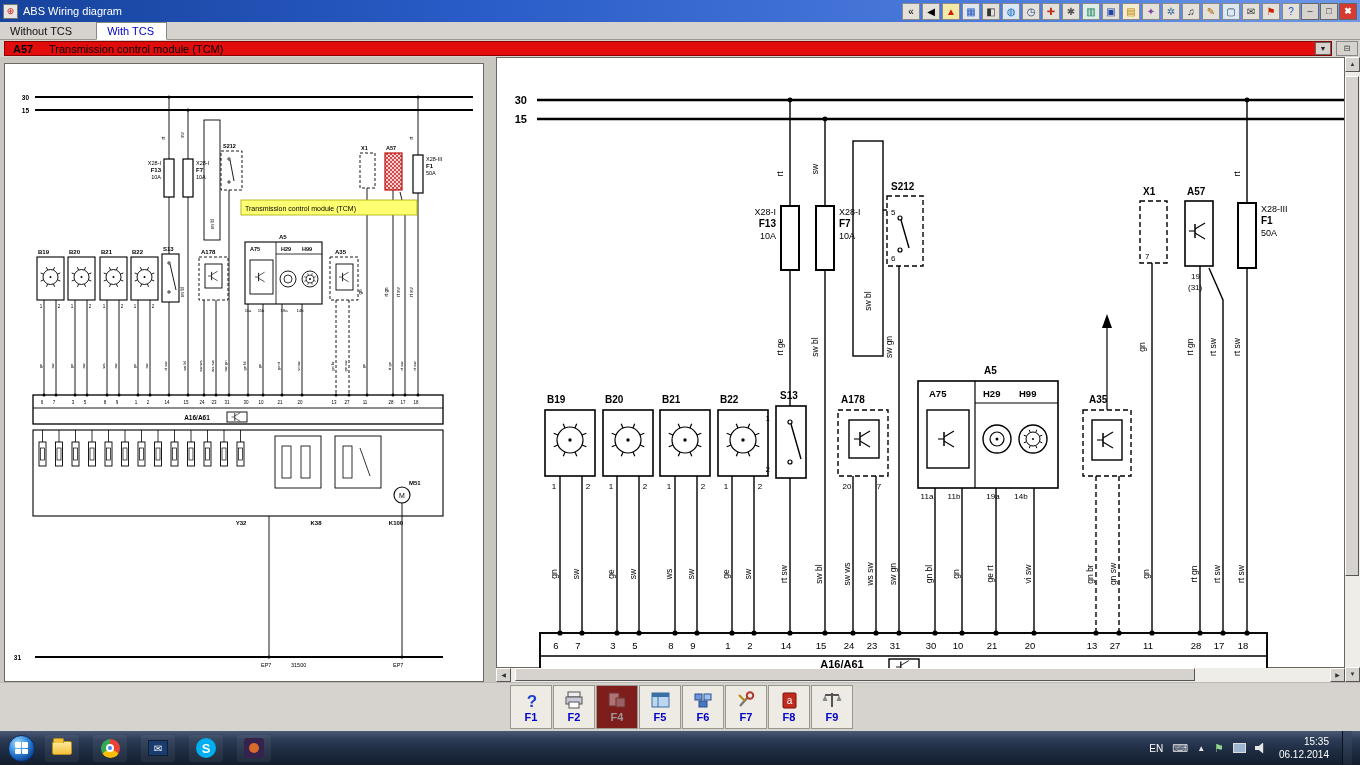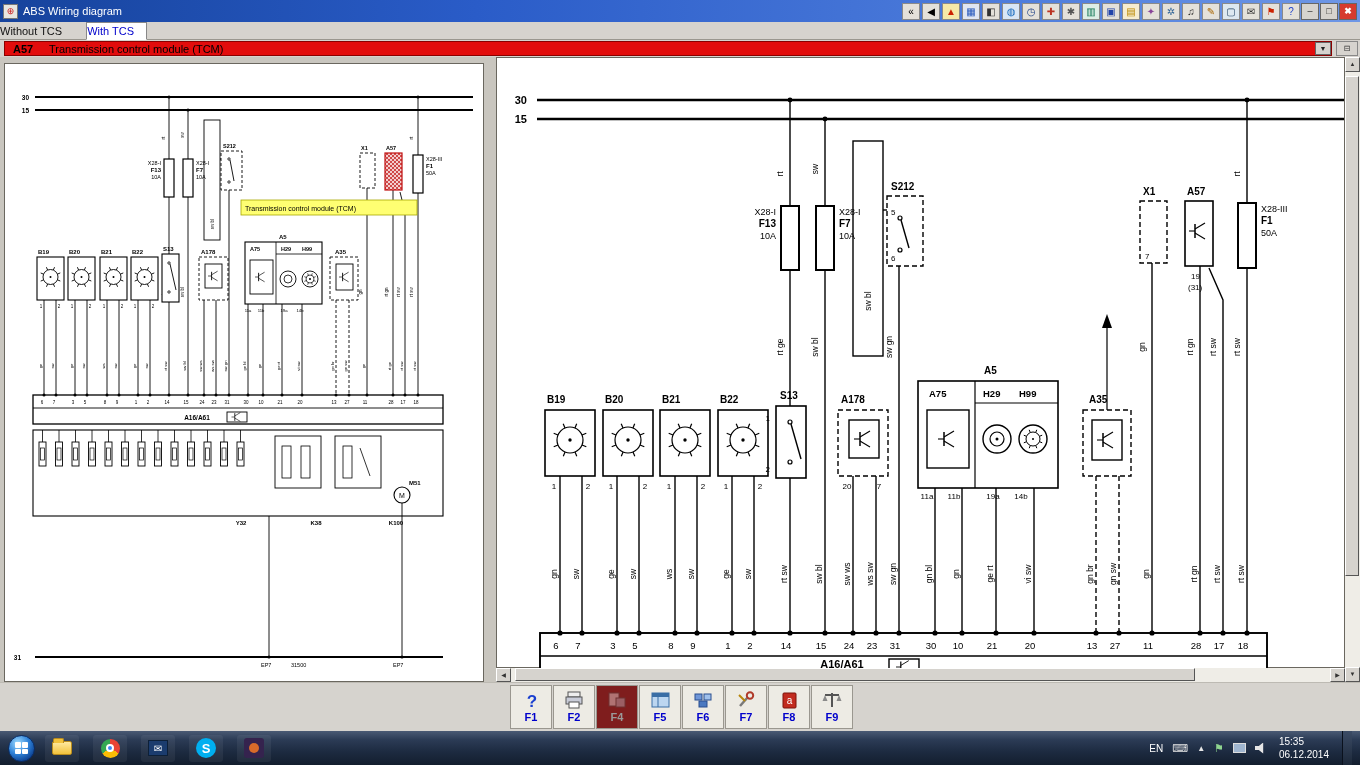--- a/index.html
+++ b/index.html
@@ -7,21 +7,21 @@
   
   .titlebar{height:22px;background:linear-gradient(90deg,#16439c 0%,#2a5cc8 35%,#4e7ddc 75%,#6e97e6 100%);display:flex;align-items:center;padding:0 3px;color:#fff}
   .app-icon{width:15px;height:15px;background:#e8e6e0;border:1px solid #777;margin-right:5px;display:flex;align-items:center;justify-content:center;font-size:9px;color:#c22}
   .title-text{font-size:11px;font-weight:normal;white-space:nowrap}
   .tb-icons{margin-left:auto;display:flex;gap:2px;align-items:center}
   .tb-btn{width:18px;height:17px;border:1px solid #8a8a8a;display:flex;align-items:center;justify-content:center;font-size:10px;cursor:default}
   .win-btn{width:18px;height:17px;border:1px solid #666;background:#d6d3ce;color:#222;font-size:9px;display:flex;align-items:center;justify-content:center;margin-left:1px}
   .win-btn.close{background:#d63b2f;color:#fff;font-weight:bold}
   
   .tabrow{height:18px;background:#d6d3ce;display:flex;align-items:flex-end;border-bottom:1px solid #9a978f;position:relative}
-  .tab{font-size:11px;padding:2px 12px 2px 0;color:#111}
+  .tab{font-size:11px;padding:2px 12px 2px 10px;color:#111}
   .tab.active{background:#ffffff;color:#0000cc;border:1px solid #888;border-bottom:1px solid #fff;margin-left:12px;margin-bottom:-1px}
   
   .redrow{height:17px;display:flex;align-items:center;background:#d6d3ce;padding:1px 2px 1px 4px}
   .redbar{flex:1;height:15px;background:#e20c0c;display:flex;align-items:center;border:1px solid #8a0000}
   .red-code{font-size:11px;font-weight:bold;color:#000;padding:0 8px;min-width:44px}
   .red-label{font-size:11px;color:#000}
   .red-drop{margin-left:auto;width:16px;height:13px;background:#d6d3ce;border:1px solid #666;font-size:7px;line-height:12px;text-align:center;color:#222}
   .end-btn{width:22px;height:15px;margin-left:4px;background:#d6d3ce;border:1px solid #888;font-size:8px;line-height:13px;text-align:center;color:#333}
   
   .main{height:625px;display:flex;background:#c9c6bf;align-items:flex-end}
@@ -55,21 +55,21 @@
   .ico-chrome{width:19px;height:19px;border-radius:50%;background:conic-gradient(#ea4335 0 120deg,#fbbc05 120deg 240deg,#34a853 240deg 360deg);display:grid;place-items:center}
   .ico-chrome div{width:8px;height:8px;border-radius:50%;background:#4285f4;border:2px solid #fff}
   .ico-mail{width:20px;height:16px;background:#1b3c6e;border:1px solid #0d2038;color:#fff;font-size:10px;display:grid;place-items:center}
   .ico-skype{width:20px;height:20px;border-radius:50%;background:#00aff0;color:#fff;font-size:13px;font-weight:bold;display:grid;place-items:center}
   .ico-media{width:20px;height:20px;border-radius:3px;background:#35234e;display:grid;place-items:center}
   .ico-media div{width:10px;height:10px;border-radius:50%;background:#d86b2a}
   .tray{margin-left:auto;display:flex;align-items:center;gap:9px;font-size:10px;padding-right:8px}
   .tray .glyph{font-size:11px;color:#e6e6e6}
   .net-icon{width:13px;height:10px;border:1px solid #ddd;background:#9fb5cf}
   .vol-icon{width:11px;height:11px;background:#e6e6e6;clip-path:polygon(0 32%,35% 32%,75% 0,75% 100%,35% 68%,0 68%)}
-  .clock{line-height:1.35;font-size:10px;margin:0 4px}
+  .clock{text-align:right;line-height:1.35;font-size:10px;margin:0 4px}
   .show-desktop{width:10px;height:34px;border-left:1px solid #0a111d;background:linear-gradient(#3c4c66,#1c2839)}
   svg text{user-select:none}
 </style>
 </head>
 <body>
 
 <div class="titlebar">
   <span class="app-icon">⊕</span>
   <span class="title-text">ABS Wiring diagram</span>
   <div class="tb-icons" id="tb-icons">

